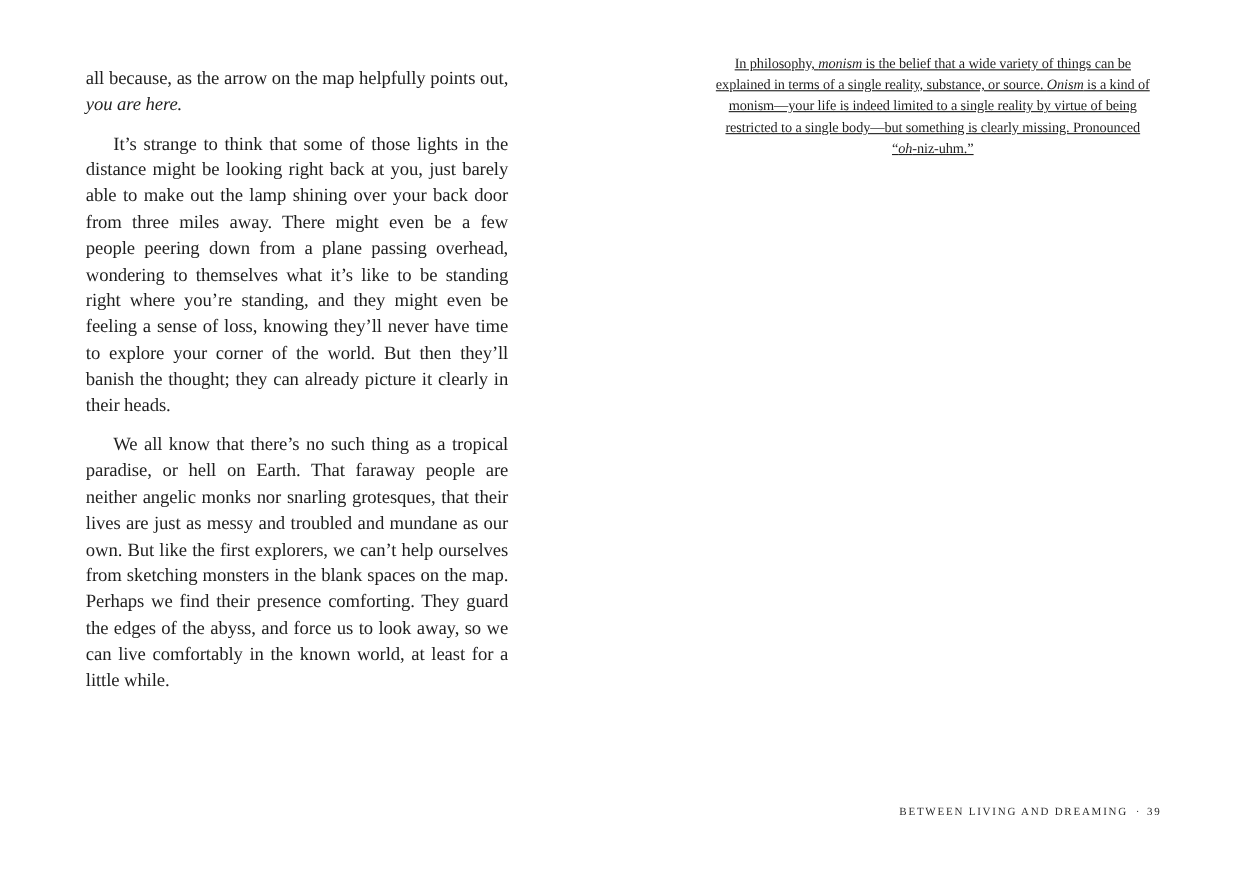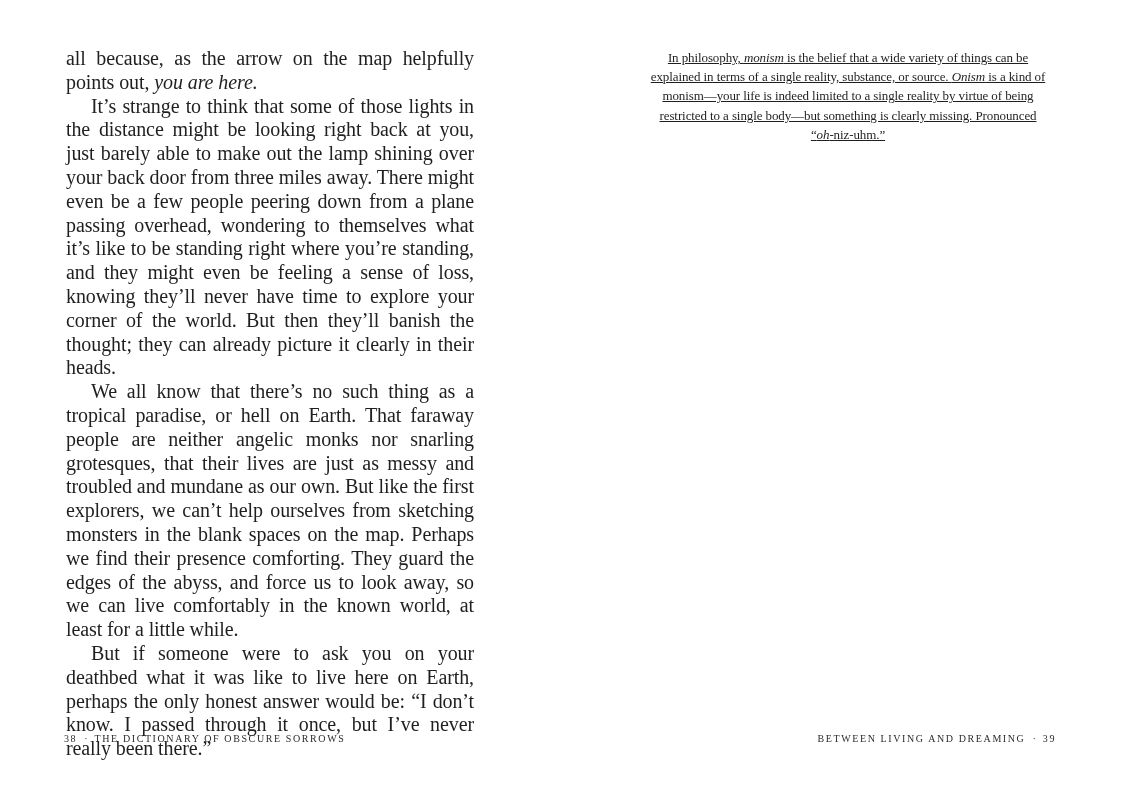--- a/index.html
+++ b/index.html
@@ -20,22 +20,22 @@
     inset: 0;
   }
   
   .left-body {
     position: absolute;
     left: 66px;
     top: 47px;
     width: 408px;
   }
   .left-body p {
-    margin: 0;
-    font-size: 20px;
+    margin: 12px;
+    font-size: 17px;
     line-height: 23.8px;
     text-align: justify;
     letter-spacing: -0.1px;
     hyphens: manual;
   }
   .left-body p.indent {
     text-indent: 25px;
   }
   em {
     font-style: italic;
@@ -78,26 +78,22 @@
 </style>
 </head>
 <body>
 
 <main class="spread">
 
   <section class="left-body">
     <p><span>all because, as the arrow on the map helpfully points out, </span><em>you are here.</em></p>
     <p class="indent">It’s strange to think that some of those lights in the dis­tance might be looking right back at you, just barely able to make out the lamp shining over your back door from three miles away. There might even be a few people peering down from a plane passing overhead, wondering to themselves what it’s like to be standing right where you’re standing, and they might even be feeling a sense of loss, knowing they’ll never have time to explore your corner of the world. But then they’ll banish the thought; they can already picture it clearly in their heads.</p>
     <p class="indent">We all know that there’s no such thing as a tropical par­adise, or hell on Earth. That faraway people are neither an­gelic monks nor snarling grotesques, that their lives are just as messy and troubled and mundane as our own. But like the first explorers, we can’t help ourselves from sketching monsters in the blank spaces on the map. Perhaps we find their presence comforting. They guard the edges of the abyss, and force us to look away, so we can live comfortably in the known world, at least for a little while.</p>
-    <p class="indent">But if someone were to ask you on your deathbed what it was like to live here on Earth, perhaps the only honest answer would be: “I don’t know. I passed through it once, but I’ve never really been there.”</p>
   </section>
 
   <p class="right-note"><span>In philosophy, </span><em>monism</em><span> is the belief that a wide variety of things can be explained in terms of a single reality, substance, or source. </span><em>Onism</em><span> is a kind of monism—your life is indeed limited to a single reality by virtue of being restricted to a single body—but something is clearly missing. Pronounced “</span><em>oh</em><span>-niz-uhm.”</span></p>
 
-  <footer class="footer footer-left">
-    <span>38</span><span class="sep">·</span><span>THE DICTIONARY OF OBSCURE SORROWS</span>
-  </footer>
 
   <footer class="footer footer-right">
     <span>BETWEEN LIVING AND DREAMING</span><span class="sep">·</span><span>39</span>
   </footer>
 
 </main>
 
 </body></html>

